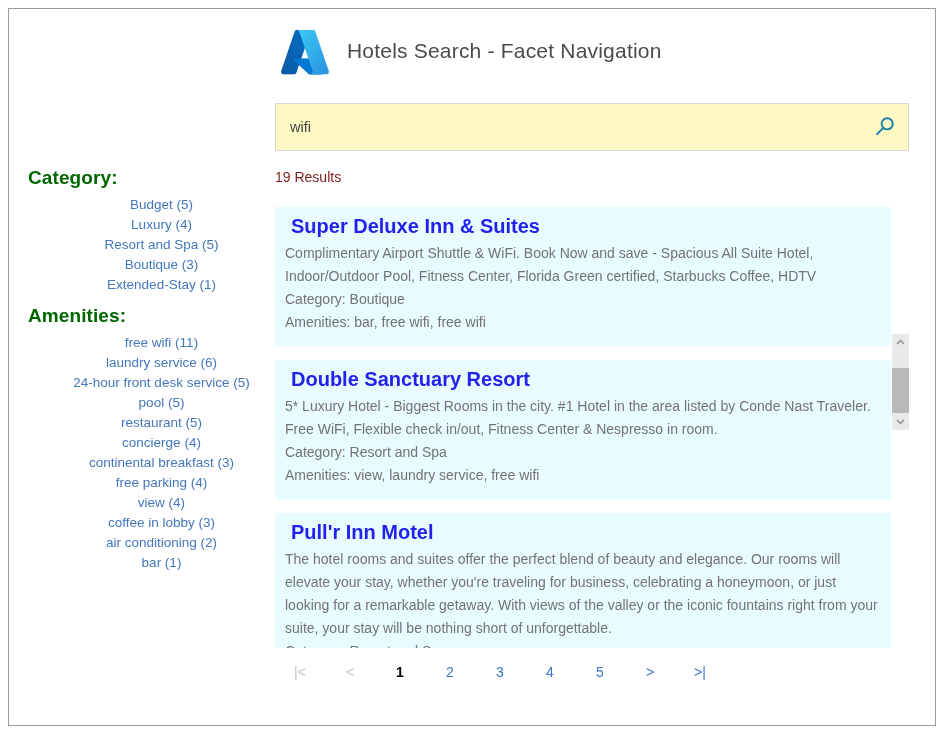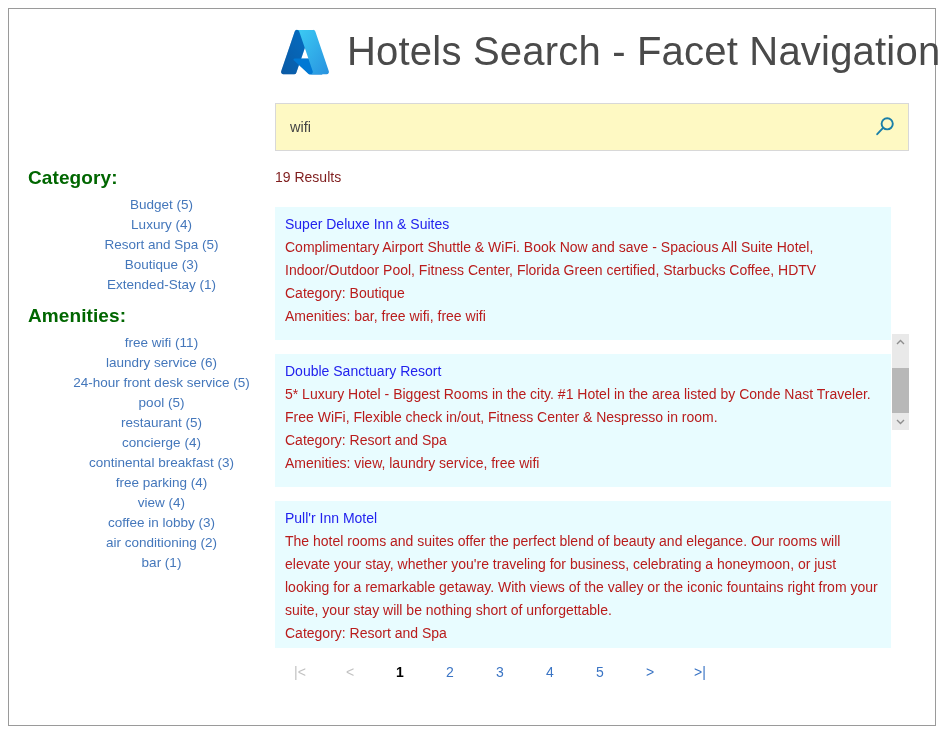--- a/index.html
+++ b/index.html
@@ -77,21 +77,21 @@
     height: 72px;
     box-sizing: border-box;
   }
   #azure-logo {
     width: 56px;
     height: 52px;
     flex: 0 0 auto;
     margin-right: 14px;
   }
   #app-title {
-    font-size: 40px;
+    font-size: 21px;
     color: #4a4a4a;
     font-weight: normal;
     margin: 0;
     letter-spacing: 0.2px;
     white-space: nowrap;
     text-align: right;
   }
 
   
   #search-row {
@@ -147,31 +147,31 @@
     top: 0;
     right: 18px;
   }
   .result-card {
     background: #e8fcff;
     padding: 8px 10px 12px 10px;
     margin-bottom: 14px;
   }
   .result-title {
     color: #2222ee;
-    font-size: 14px;
-    margin: 0 0 4px 0;
-    font-weight: normal;
+    font-size: 20px;
+    margin: 0 0 4px 6px;
+    font-weight: bold;
     cursor: pointer;
     display: inline-block;
   }
   .result-desc,
   .result-meta {
     font-size: 14px;
     line-height: 23px;
-    color: #b91c1c;
+    color: #737373;
     margin: 0;
   }
 
   
   #results-scrollbar {
     position: absolute;
     right: 0;
     top: 127px;
     width: 17px;
     height: 96px;

